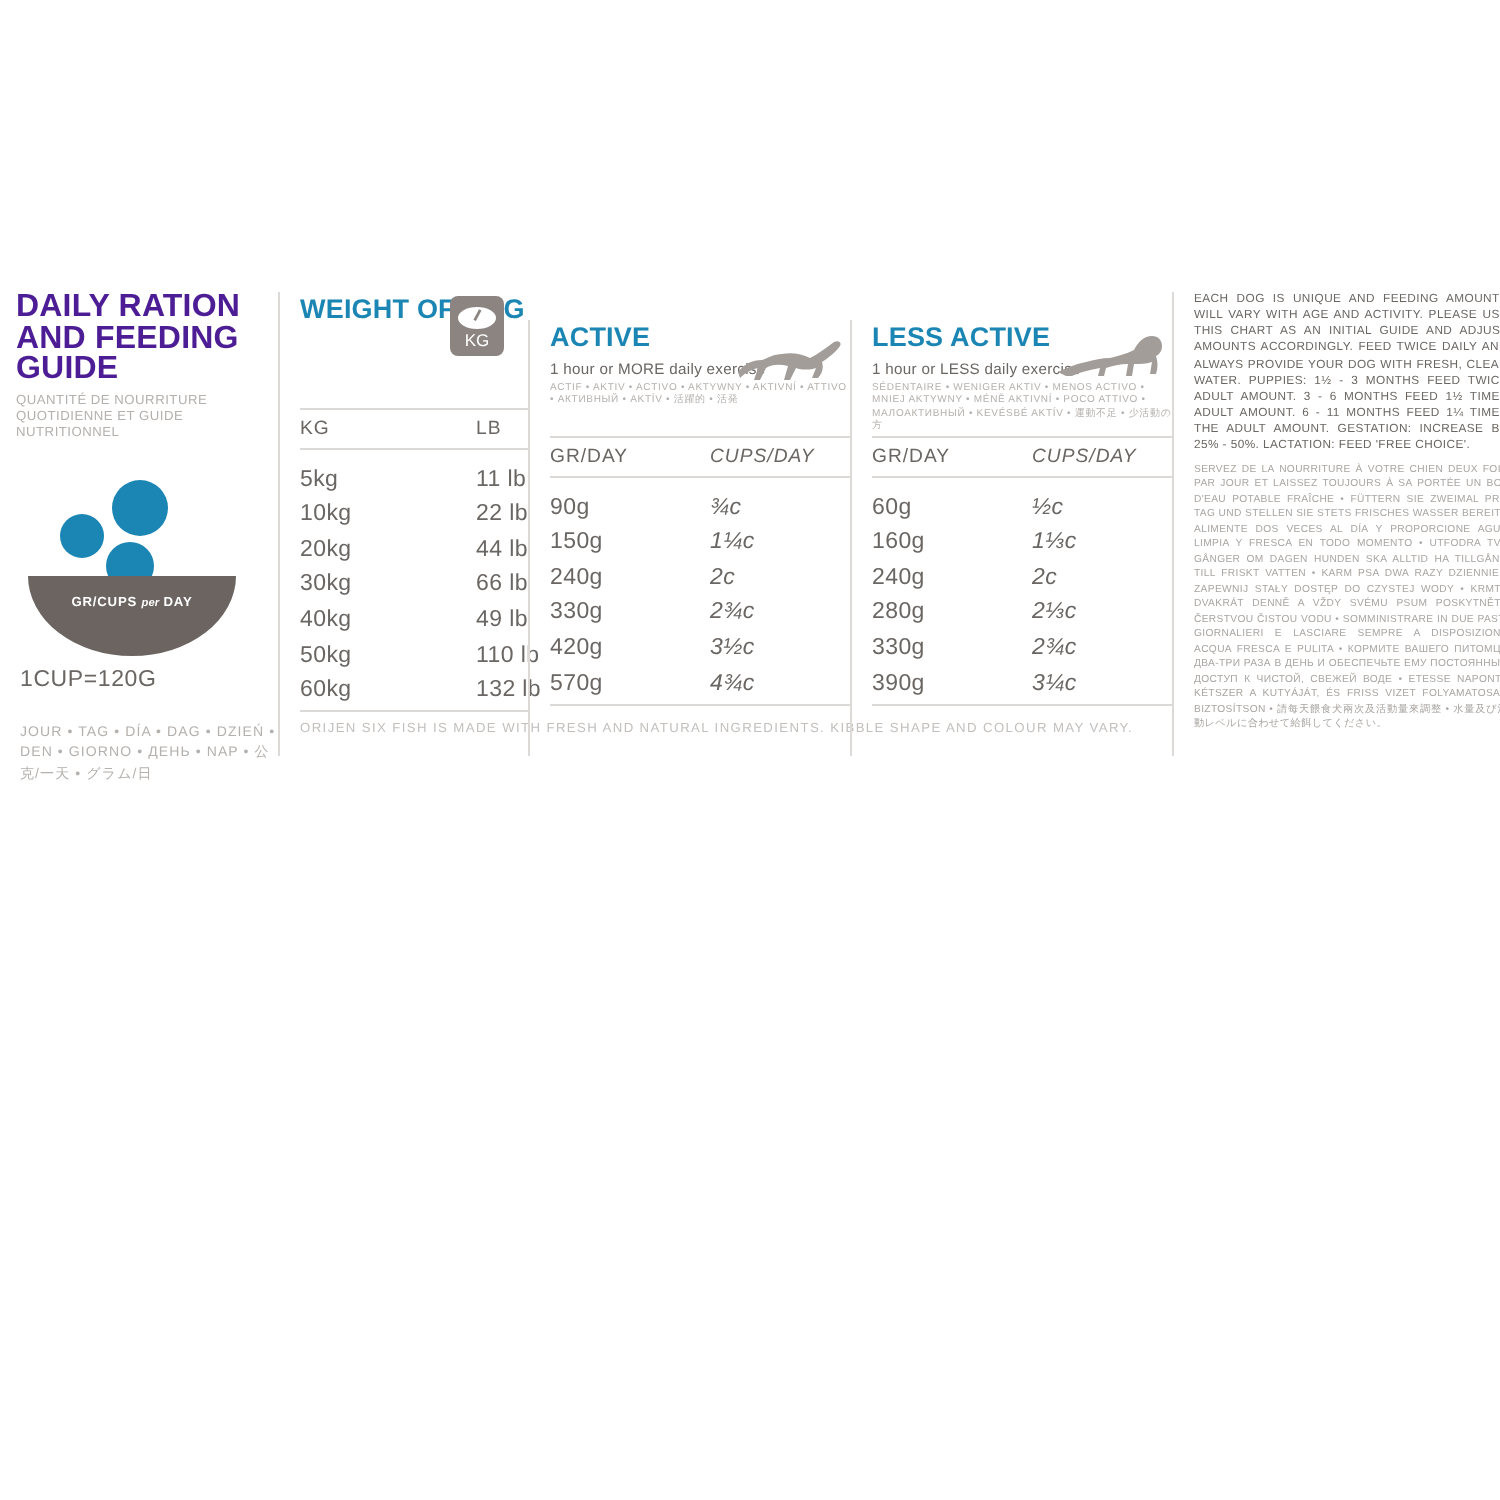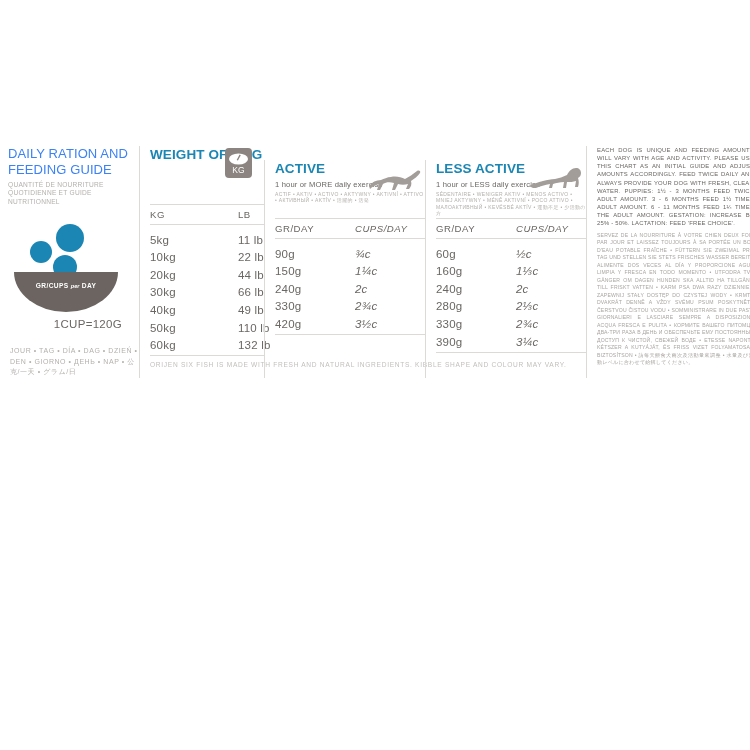--- a/index.html
+++ b/index.html
@@ -35,23 +35,23 @@
   }
 
   
   .intro {
     width: 131px;
     flex: 0 0 131px;
     padding-right: 6px;
     box-sizing: border-box;
   }
   .intro-title {
-    color: #3b82f6;
-    font-size: 13px;
-    font-weight: normal;
+    color: #4c1d95;
+    font-size: 16px;
+    font-weight: bold;
     line-height: 15.5px;
     letter-spacing: 0.1px;
     margin: 0 0 4px 0;
     text-transform: uppercase;
   }
   .intro-sub {
     color: #b4b0ad;
     font-size: 6.6px;
     line-height: 8.4px;
     letter-spacing: 0.25px;
@@ -80,21 +80,21 @@
   }
   .bowl-label .per {
     font-style: italic;
     font-weight: bold;
     font-size: 5.6px;
     letter-spacing: 0;
   }
   .cup-eq {
     margin: 4px 0 0 2px;
     width: 112px;
-    text-align: right;
+    text-align: left;
     color: #6a6663;
     font-size: 11.5px;
     letter-spacing: 0.3px;
   }
   .langs {
     margin: 16px 0 0 2px;
     color: #b4b0ad;
     font-size: 7px;
     line-height: 10.5px;
     letter-spacing: 0.55px;
@@ -340,20 +340,24 @@
               <span class="cD">2c</span>
             </div>
           <div class="row">
               <span class="cC">330g</span>
               <span class="cD">2¾c</span>
             </div>
           <div class="row">
               <span class="cC">420g</span>
               <span class="cD">3½c</span>
             </div>
+          <div class="row">
+              <span class="cC">570g</span>
+              <span class="cD">4¾c</span>
+            </div>
         </div>
         <div class="hrule" style="margin-top:4px"></div>
       </div>
 
       <div class="grp grp-less">
         <div class="grp-head">
           <h2 class="grp-title">LESS ACTIVE</h2>
           <p class="grp-desc">1 hour or LESS daily exercise</p>
           <p class="grp-langs">SÉDENTAIRE • WENIGER AKTIV • MENOS ACTIVO • MNIEJ AKTYWNY • MÉNĚ AKTIVNÍ • POCO ATTIVO • МАЛОАКТИВНЫЙ • KEVÉSBÉ AKTÍV • 運動不足 • 少活動の方</p>
           <div class="dog-icon less">

